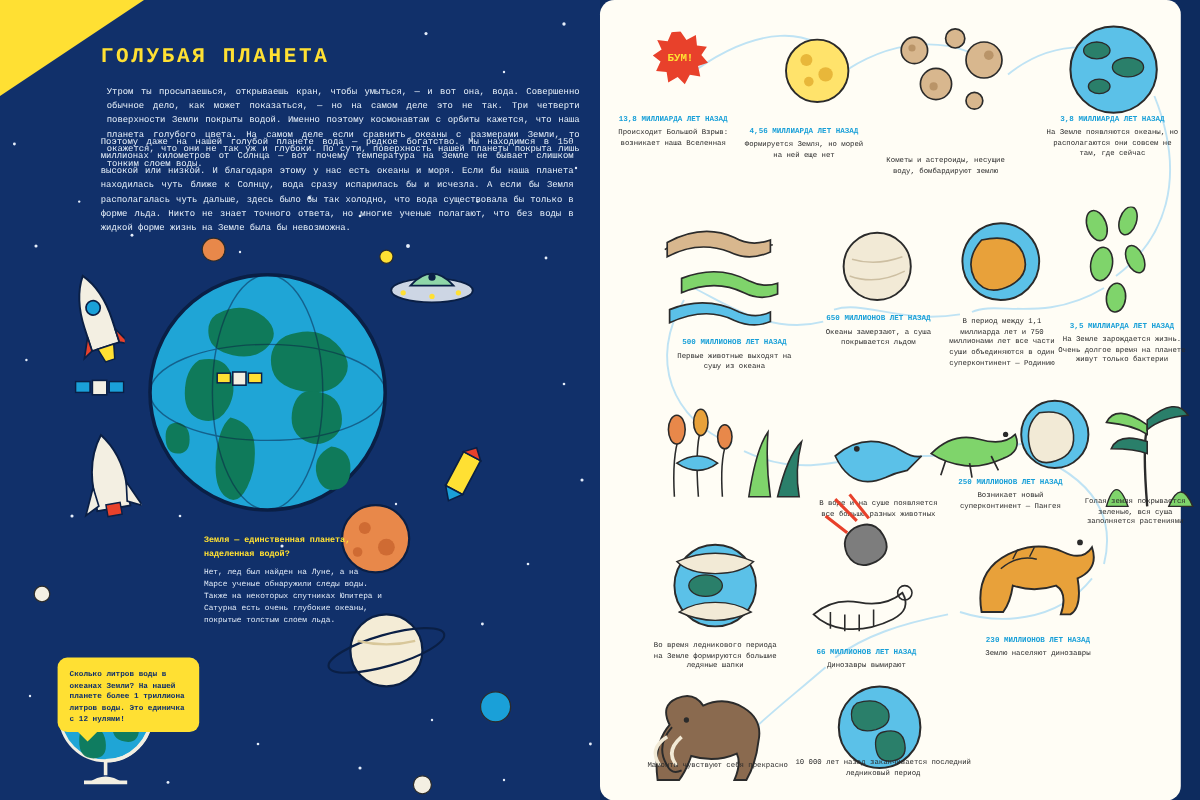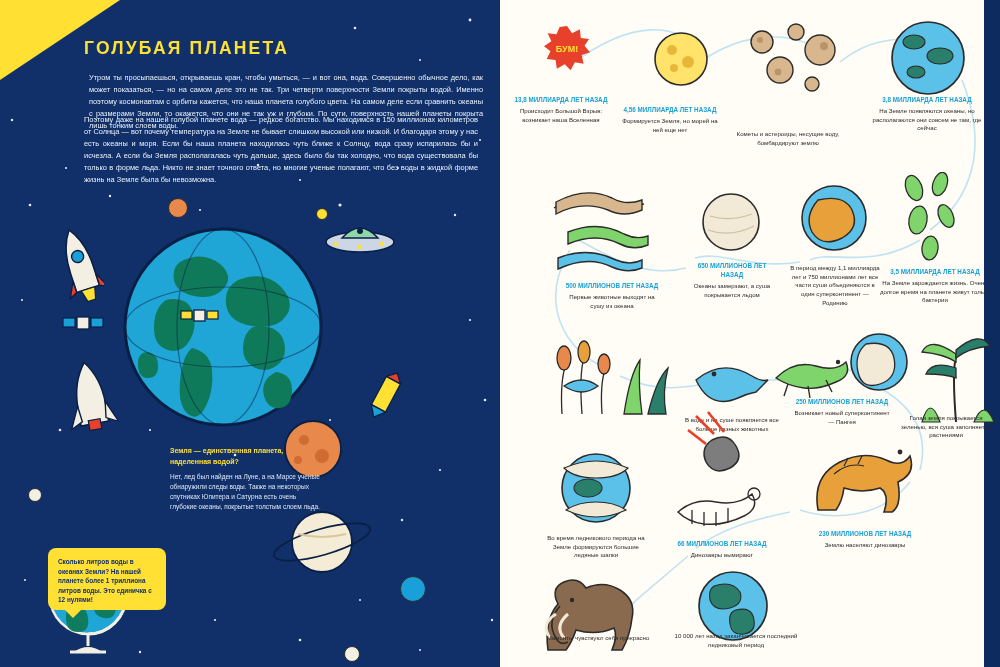--- a/index.html
+++ b/index.html
@@ -2,21 +2,21 @@
 <html><head>
 <meta charset="utf-8">
 <style>
   * { box-sizing: border-box; }
   html, body { margin:0; padding:0; }
   body {
     width:1000px; height:667px; overflow:hidden;
     font-family:"Liberation Sans", sans-serif;
     background:#0d2b5e;
   }
-  #page { position:relative; width:1000px; height:667px; }
+  #page { position:relative; width:1000px; height:667px;font-family:Liberation Mono, monospace; }
 
   
   #left-page {
     position:absolute; left:0; top:0; width:500px; height:667px;
     background:#11306a;
     overflow:hidden;
   }
   .corner-yellow {
     position:absolute; left:0; top:0; width:120px; height:80px;
     background:#ffe033;
@@ -45,20 +45,21 @@
     border-top:9px solid #ffe033;
   }
   #water-q { position:absolute; left:170px; top:446px; width:150px; }
   #water-q .h { color:#ffe033; font-weight:bold; font-size:7px; line-height:1.5; }
   #water-q .b { color:#dfe9f7; font-size:6.5px; line-height:1.55; margin-top:5px; }
 
   
   #right-page {
     position:absolute; left:500px; top:0; width:484px; height:667px;
     background:#fffdf5;
+    border-radius:12px;
   }
   .tl { position:absolute; font-size:6.1px; line-height:1.42; }
   .tl-h { color:#1aa0d8; font-weight:bold; font-size:6.3px; }
   .tl-b { color:#2a2a2a; margin-top:2px; }
   .center { text-align:center; }
 
   .boom {
     position:absolute; width:46px; height:46px; background:#e8412b;
     color:#ffe033; font-weight:bold; font-size:9px;
     display:flex; align-items:center; justify-content:center;

